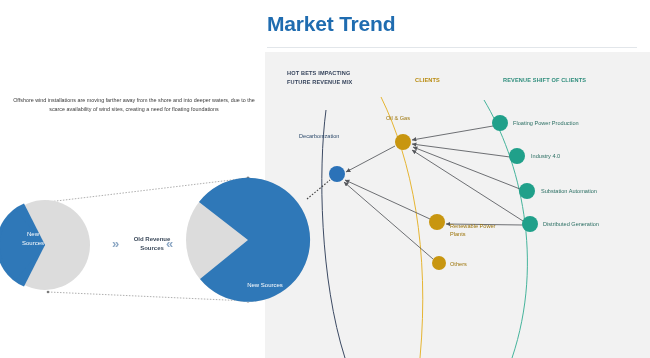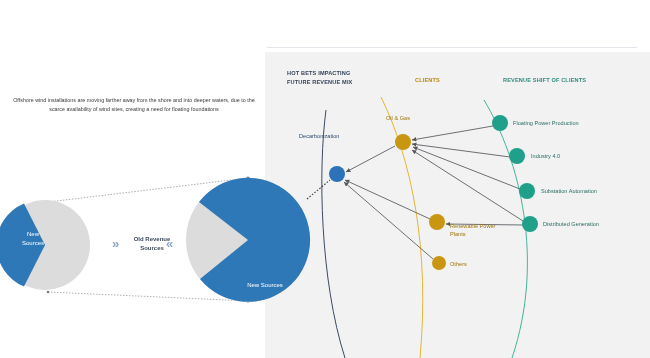--- a/index.html
+++ b/index.html
@@ -56,20 +56,21 @@
   }
   #pie-small-text{left:10px;top:230px;width:46px;}
   #pie-big-text{left:232px;top:281px;width:66px;}
   svg{display:block;}
 </style>
 </head>
 <body>
 
 <div id="stage">
 
+  <div id="title">Market Trend</div>
   <div id="title-rule"></div>
 
   <div id="blurb">Offshore wind installations are moving farther away from the shore and into deeper waters, due to the scarce availability of wind sites, creating a need for floating foundations</div>
 
   <div id="panel"></div>
 
   <svg style="position:absolute;left:0;top:155px;" width="330" height="175" viewBox="0 0 330 175">
 
     <g stroke="#9a9a9a" stroke-width="0.8" stroke-dasharray="1.5,1.5" fill="none">
       <line x1="48" y1="47" x2="248" y2="23"></line>

